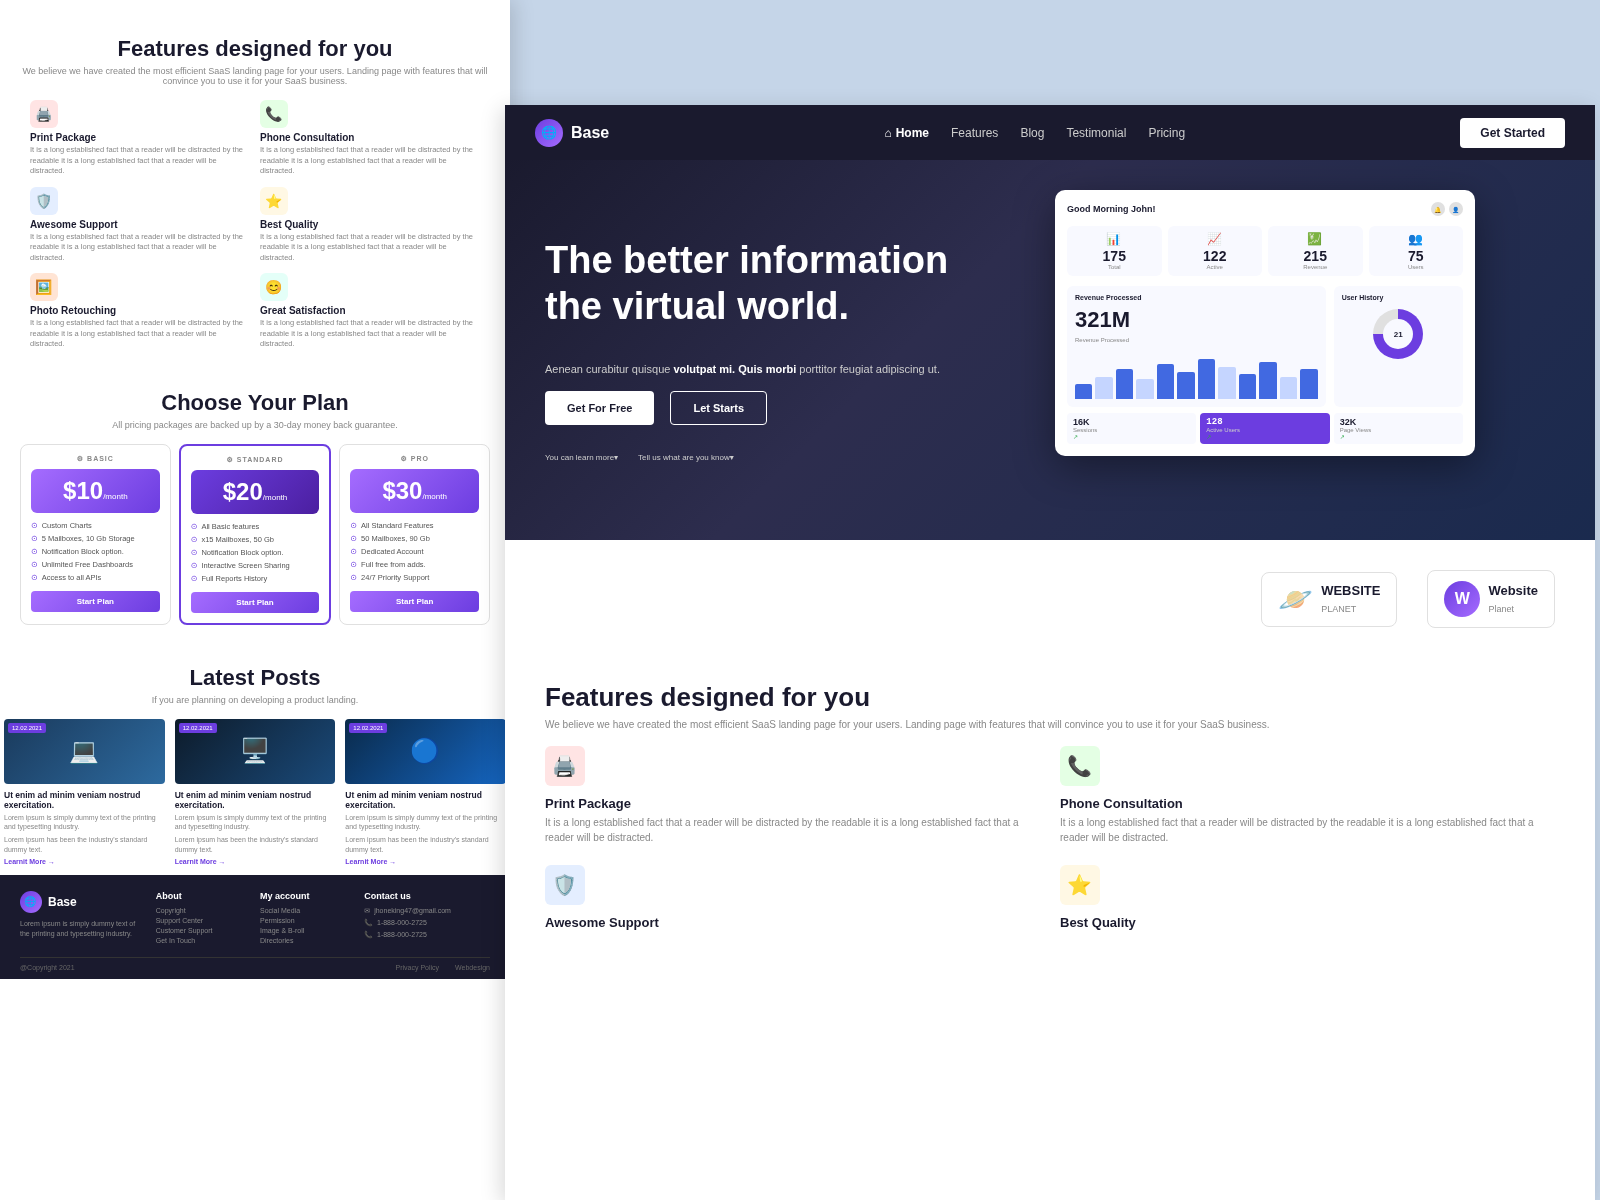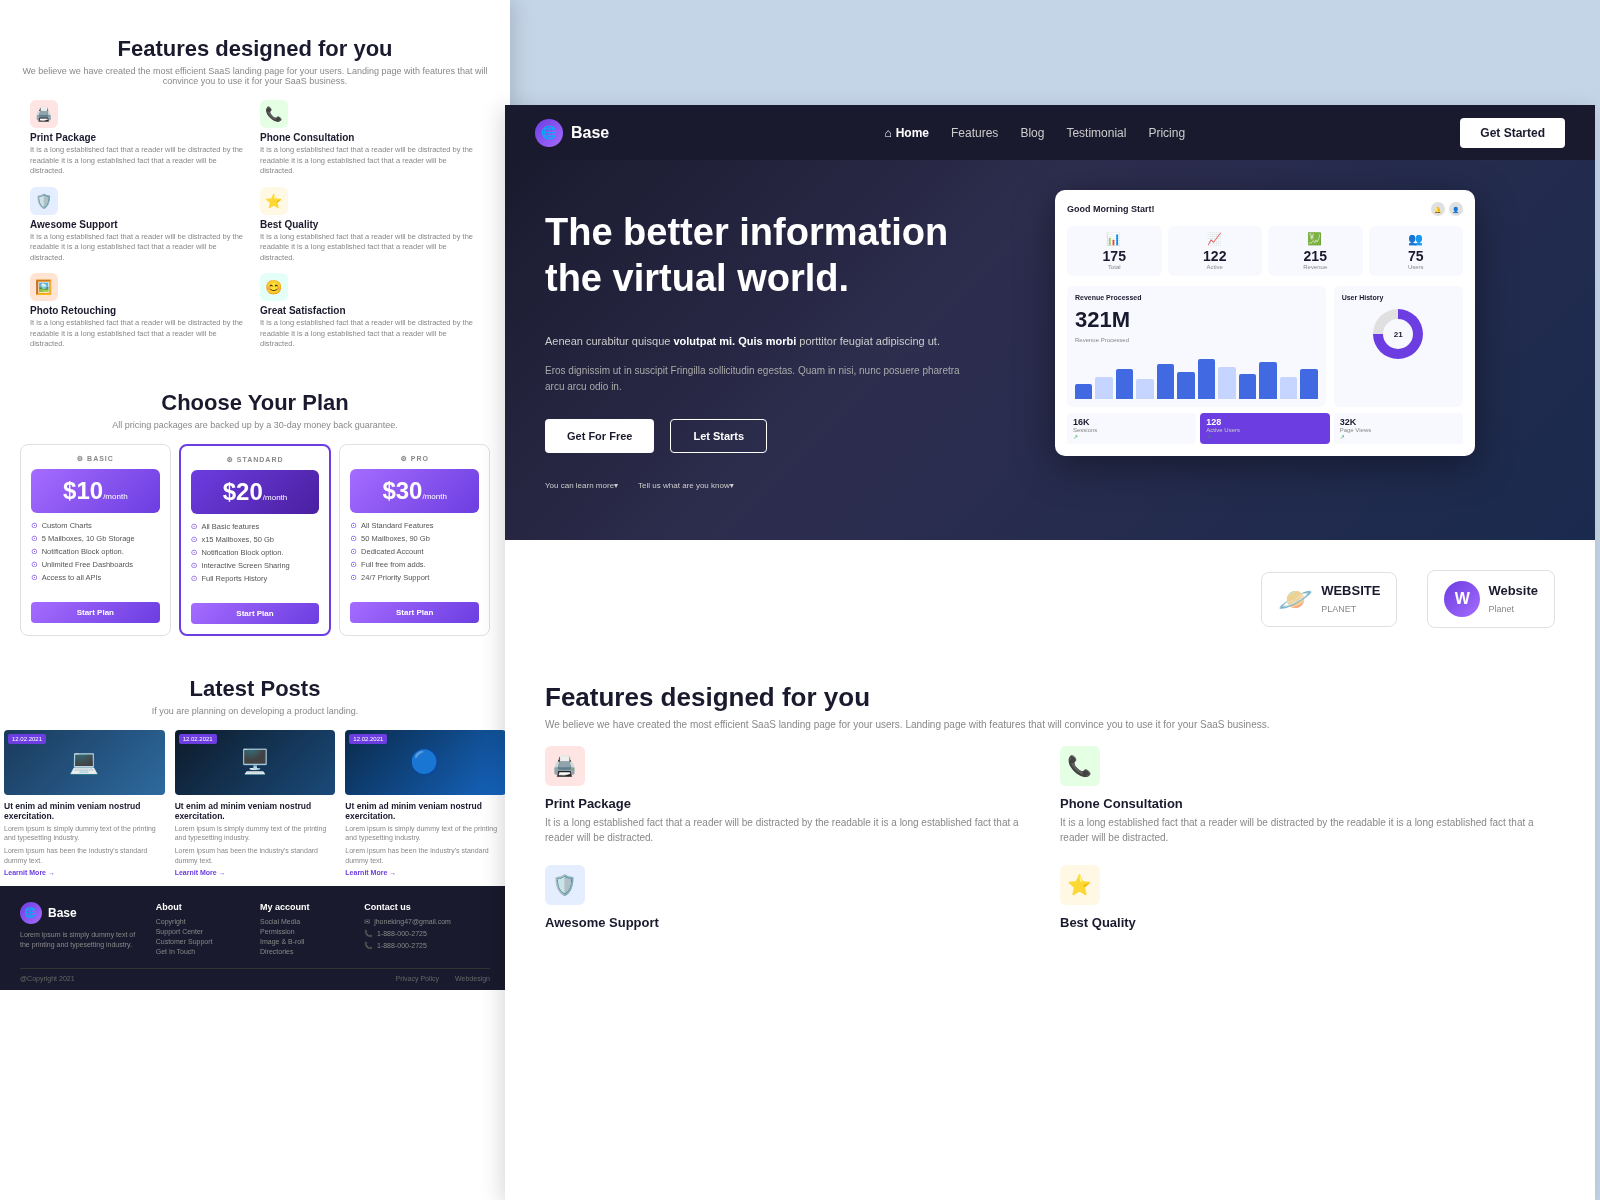--- a/index.html
+++ b/index.html
@@ -108,21 +108,21 @@
     .plan-btn {
       width: 100%;
       padding: 6px;
       border: none;
       border-radius: 4px;
       background: linear-gradient(135deg, #a56cff, #6c3de0);
       color: #fff;
       font-size: 8px;
       font-weight: 600;
       cursor: pointer;
-      margin-top: 12px;
+      margin-top: 1px;
     }
 
     
     .posts-section { padding: 10px 4px; }
     .posts-grid { display: grid; grid-template-columns: 1fr 1fr 1fr; gap: 10px; margin-top: 8px; }
     .post-card { }
     .post-img {
       width: 100%; height: 65px;
       border-radius: 4px;
       overflow: hidden;
@@ -314,21 +314,21 @@
       position: absolute;
       font-size: 8px;
       font-weight: 700;
       color: #1a1a2e;
       z-index: 1;
     }
 
     .mini-stats { display: grid; grid-template-columns: repeat(3, 1fr); gap: 4px; margin-top: 6px; }
     .mini-stat { background: #f8f9ff; border-radius: 4px; padding: 4px 6px; }
     .mini-stat:nth-child(2) { background: #6c3de0; }
-    .mini-stat:nth-child(2) .ms-num { color: #fff; }
+    .mini-stat:nth-child(2) .ms-num { color: #fff; font-family: Liberation Mono, monospace; }
     .mini-stat:nth-child(2) .ms-label { color: #ccc; }
     .ms-num { font-size: 9px; font-weight: 700; color: #1a1a2e; }
     .ms-label { font-size: 6px; color: #888; }
     .ms-trend { font-size: 6px; color: #28a745; }
 
     
     .source-section {
       padding: 30px 40px;
       background: #fff;
       display: flex;
@@ -572,41 +572,40 @@
   </nav>
 
   <div class="hero">
     <div class="hero-content">
       <h1>The better information the virtual world.</h1>
       <p class="hero-subtitle">
         <span>Aenean curabitur quisque </span>
         <strong>volutpat mi. Quis morbi</strong>
         <span> porttitor feugiat adipiscing ut.</span>
       </p>
-      <p class="hero-desc">Eros dignissim ut in suscipit Fringilla sollicitudin egestas. Quam in nisi, nunc posuere pharetra arcu arcu odio in.</p>
       <div class="hero-btns">
         <button class="btn-primary-hero">Get For Free</button>
         <button class="btn-outline-hero">Let Starts</button>
       </div>
       <div class="hero-links">
         <div class="hero-link-item">
           <span>You can learn more</span>
           <span>▾</span>
         </div>
         <div class="hero-link-item">
           <span>Tell us what are you know</span>
           <span>▾</span>
         </div>
       </div>
     </div>
 
     <div class="dashboard-mockup">
       <div class="dash-card">
         <div class="dash-header">
-          <span class="dash-title">Good Morning Start!</span>
+          <span class="dash-title">Good Morning John!</span>
           <div class="dash-icons">
             <div class="dash-icon">🔔</div>
             <div class="dash-icon">👤</div>
           </div>
         </div>
         <div class="dash-stats">
           <div class="dash-stat">
             <div class="stat-icon">📊</div>
             <div class="stat-num">175</div>
             <div class="stat-label">Total</div>

